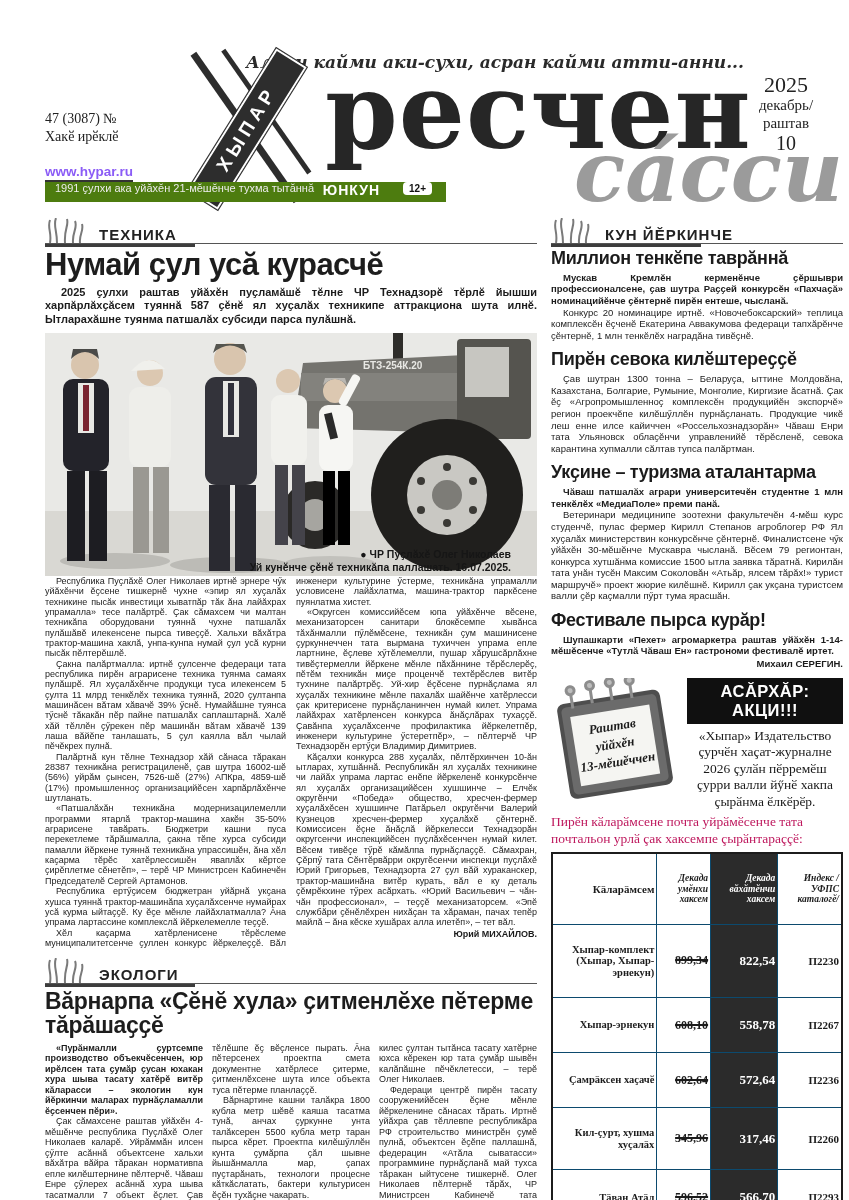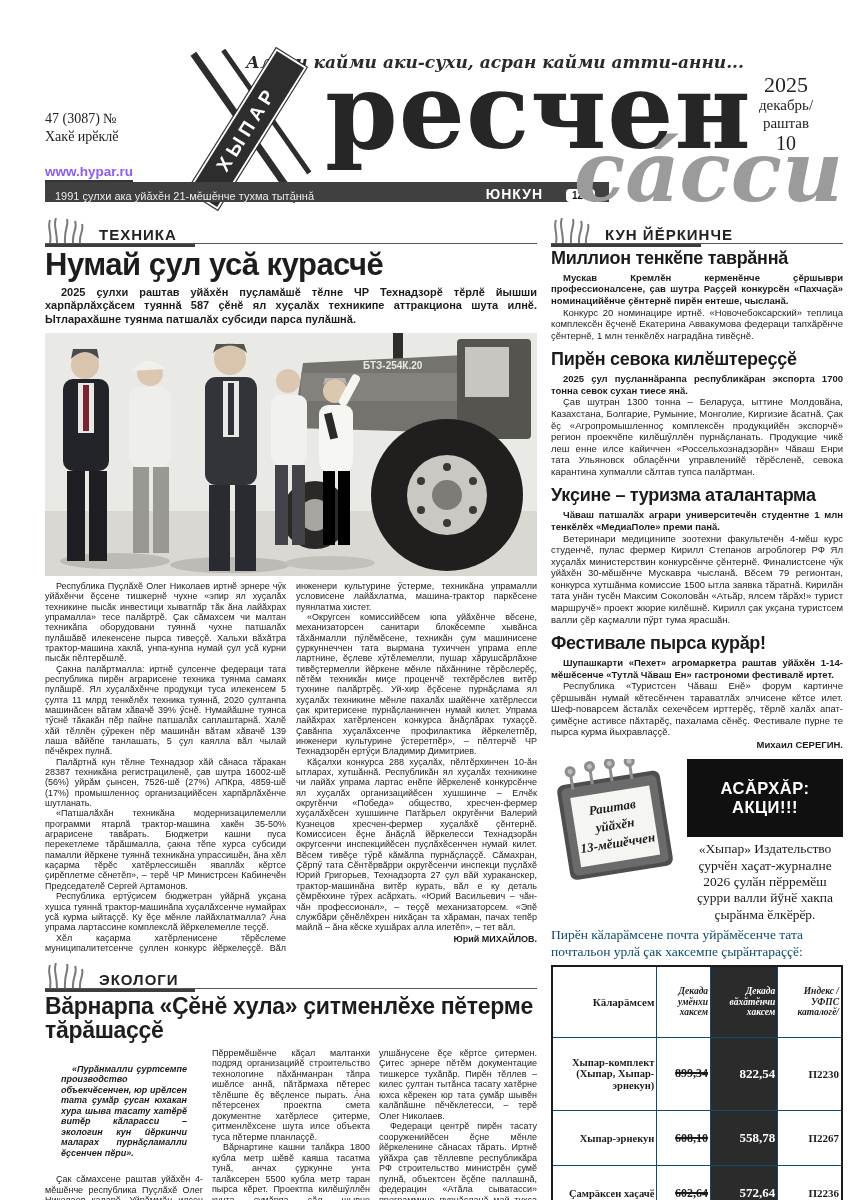--- a/index.html
+++ b/index.html
@@ -24,22 +24,22 @@
   .x-band span { color:#fff; font-weight:bold; font-size:19px; letter-spacing:5px; font-family:"Liberation Sans",sans-serif; }
   .title-main { position:absolute; left:280px; top:8px; font-family:"DejaVu Serif", serif; font-weight:bold;
                 font-size:104px; line-height:1; letter-spacing:1px; color:#262626; }
   .title-script { position:absolute; right:0px; top:78px; font-family:"DejaVu Serif", serif; font-style:italic;
                   font-weight:bold; font-size:84px; line-height:1; color:#9b9b9b; z-index:3; }
   .date-block { position:absolute; right:18px; top:20px; text-align:center; font-family:"Liberation Serif", serif;
                 color:#222; line-height:1.15; width:78px;}
   .date-year { font-size:22px; }
   .date-month { font-size:15px; }
   .date-day { font-size:20px; }
-  .founded-bar { position:absolute; left:0; bottom:0; width:564px; height:20px; background:#404040; color:#ececec;
-                 display:flex; align-items:flex-end; font-size:11px; padding:0 10px; }
+  .founded-bar { position:absolute; left:0; bottom:0; width:401px; height:20px; background:#4d7c0f; color:#ececec;
+                 display:flex; align-items:flex-start; font-size:11px; padding:0 10px; }
   .weekday { position:absolute; right:66px; font-weight:bold; font-size:14px; letter-spacing:1px; color:#fff;}
   .age-badge { position:absolute; right:14px; background:#fff; color:#111; font-weight:bold; font-size:10px;
                border-radius:4px; padding:1px 6px; }
 
   
   .main { display:flex; gap:14px; margin-top:16px; }
   .col-left { width:492px; flex:none; }
   .col-right { width:292px; flex:none; }
 
   
@@ -49,52 +49,52 @@
   .rubric-label { font-weight:bold; font-size:15px; letter-spacing:1px; color:#222; padding-left:2px;}
   .grass { flex:none; }
 
   
   h2.head-big { font-size:31px; line-height:1.02; letter-spacing:-0.5px; color:#1d1d1d; margin:3px 0 5px; }
   h2.head-mid { font-size:23px; line-height:1.05; letter-spacing:-0.3px; color:#1d1d1d; margin:3px 0 5px; }
 
   .lead-strong { font-weight:bold; font-size:11px; line-height:1.25; text-align:justify; text-indent:16px; margin:2px 0 6px; }
 
   
-  .photo { position:relative; width:472px; height:243px; margin-bottom:5px; background:#d946ef; }
+  .photo { position:relative; width:472px; height:243px; background:#d946ef; }
   .photo svg { display:block; }
   .photo-caption { position:absolute; right:6px; bottom:2px; text-align:right; font-weight:bold;
                    font-size:10.5px; line-height:1.25; color:#161616; }
 
   
   .cols2 { column-count:2; column-gap:10px; font-size:9px; line-height:1.15; }
   .cols3 { column-count:3; column-gap:9px; font-size:9px; line-height:1.17; margin-top:2px;}
   .plist { display:contents; }
   .para { text-indent:11px; text-align:justify; margin:0; }
-  .para-bold { font-weight:bold; text-indent:11px; text-align:justify; margin:16px;font-style:italic; }
+  .para-bold { font-weight:bold; text-indent:11px; text-align:justify; margin:0; }
   .byline { text-align:right; font-weight:bold; margin-top:1px; }
 
   .section-eco { margin-top:10px; }
 
   
   .art { margin-bottom:9px; }
   .art h3 { font-size:18px; line-height:1.05; letter-spacing:-0.3px; color:#1b1b1b; margin-bottom:4px; }
   .art .lead { font-weight:bold; font-size:9.5px; line-height:1.22; text-indent:12px; text-align:justify; }
   .art .bodytext { font-size:9.5px; line-height:1.22; text-indent:12px; text-align:justify; }
   .art .byline { font-size:9.5px; }
 
   
   .promo { margin-top:4px; }
   .promo-top { display:flex; gap:4px; }
   .calendar { flex:none; }
   .cal-note-text { font-family:"Liberation Serif", serif; font-style:italic; font-weight:bold; font-size:13px; fill:#1a1a1a; }
   .promo-right { flex:1; }
   .promo-banner { background:#101010; color:#fff; font-weight:bold; font-size:16.5px; letter-spacing:0.5px;
-                  text-align:center; padding:20px 2px; margin-bottom:4px; }
+                  text-align:center; padding:4px 2px; margin-bottom:4px; }
   .promo-announce { font-family:"Liberation Serif", serif; font-size:13.5px; line-height:1.22; text-align:center; color:#1a1a1a;}
-  .promo-intro { font-family:"Liberation Serif", serif; font-size:13.5px; line-height:1.22; margin:4px 0 5px; color:#0c4a6e; }
+  .promo-intro { font-family:"Liberation Serif", serif; font-size:13.5px; line-height:1.22; margin:4px 0 5px; color:#be185d; }
 
   table.price-table { width:100%; border-collapse:collapse; border:2px solid #1c1c1c; font-family:"Liberation Serif", serif; }
   .price-table th, .price-table td { border:1px solid #0c4a6e; padding:19px 2px; text-align:right; vertical-align:middle; }
   .price-table th { font-weight:bold; font-style:italic; font-size:9.5px; line-height:1.1; }
   .price-table th.h-pub { font-style:normal; font-size:11px; }
   .price-table th.h-new, .price-table td.new { background:#2b2b2b; color:#fff; }
   .price-table td.pub { font-weight:bold; font-size:10.5px; line-height:1.1; }
   .price-table td.old { font-weight:bold; font-size:12px; }
   .price-table td.old s { text-decoration-thickness:2px; }
   .price-table td.new { font-weight:bold; font-size:13px; }
@@ -213,20 +213,24 @@
                 <rect x="247" y="132" width="13" height="80" fill="#44434a"></rect>
               <circle cx="290" cy="58" r="12" fill="#dcc8b1"></circle>
                 <path d="M278 52 q12 -12 24 0 l-2 -7 h-20 z" fill="#b9b7b2"></path>
               <rect x="274" y="72" width="34" height="66" rx="9" fill="#f6f6f3"></rect>
               <rect x="300" y="40" width="9" height="34" rx="4" fill="#f6f6f3" transform="rotate(28 304 57)"></rect>
               <rect x="282" y="80" width="8" height="26" fill="#2a2a2a" transform="rotate(-14 286 93)"></rect>
               <rect x="278" y="138" width="12" height="74" fill="#ececе8"></rect>
                 <rect x="293" y="138" width="12" height="74" fill="#ececе8"></rect>
             </g>
           </svg>
+          <div class="photo-caption">
+            <div>● ЧР Пуҫлӑхӗ Олег Николаев</div>
+            <div>Уй кунӗнче ҫӗнӗ техникӑпа паллашать. 16.07.2025.</div>
+          </div>
         </div>
 
         <div class="cols2">
           <div class="plist"><p class="para">Республика Пуҫлӑхӗ Олег Николаев иртнӗ эрнере чӳк уйӑхӗнчи ӗҫсене тишкернӗ чухне «эпир ял хуҫалӑх техникине пысӑк инвестици хыватпӑр тӑк ӑна лайӑхрах упрамалла» тесе палӑртрӗ. Ҫак сӑмахсем чи малтан техникӑпа оборудовани туяннӑ чухне патшалӑх пулӑшӑвӗ илекенсене пырса тивеҫҫӗ. Хальхи вӑхӑтра трактор-машина хаклӑ, унпа-кунпа нумай ҫул усӑ курни пысӑк пӗлтерӗшлӗ.</p><p class="para">Ҫакна палӑртмалла: иртнӗ ҫулсенче федераци тата республика пирӗн аграрисене техника туянма самаях пулӑшрӗ. Ял хуҫалӑхӗнче продукци туса илекенсем 5 ҫулта 11 млрд тенкӗлӗх техника туяннӑ, 2020 ҫултанпа машинӑсен вӑтам хӑвачӗ 39% ӳснӗ. Нумайӑшне туянса тӳснӗ тӑкакӑн пӗр пайне патшалӑх саплаштарнӑ. Халӗ хӑй тӗллӗн ҫӳрекен пӗр машинӑн вӑтам хӑвачӗ 139 лаша вӑйӗпе танлашать, 5 ҫул каялла вӑл чылай пӗчӗкрех пулнӑ.</p><p class="para">Палӑртнӑ кун тӗлне Технадзор хӑй сӑнаса тӑракан 28387 техникӑна регистрациленӗ, ҫав шутра 16002-шӗ (56%) уйрӑм ҫынсен, 7526-шӗ (27%) АПКра, 4859-шӗ (17%) промышленноҫ организацийӗсен харпӑрлӑхӗнче шутланать.</p><p class="para">«Патшалӑхӑн техникӑна модернизацилемелли программи ятарлӑ трактор-машина хакӗн 35-50% аграрисене тавӑрать. Бюджетри кашни пуса перекетлеме тӑрӑшмалла, ҫакна тӗпе хурса субсиди памалли йӗркене туяннӑ техникӑна упрассишӗн, ӑна хӗл каҫарма тӗрӗс хатӗрлессишӗн яваплӑх кӗртсе ҫирӗплетме сӗнетӗп», – терӗ ЧР Министрсен Кабинечӗн Председателӗ Сергей Артамонов.</p><p class="para">Республика ертӳҫисем бюджетран уйӑрнӑ укҫана хушса туяннӑ трактор-машинӑпа хуҫалӑхсенче нумайрах усӑ курма ыйтаҫҫӗ. Ку ӗҫе мӗнле лайӑхлатмалла? Ӑна упрама лартассине комплекслӑ йӗркелемелле теҫҫӗ.</p><p class="para">Хӗл каҫарма хатӗрленисене тӗрӗслеме муниципалитетсенче ҫуллен конкурс йӗркелеҫҫӗ. Вӑл инженери культурине ӳстерме, техникӑна упрамалли условисене лайӑхлатма, машина-трактор паркӗсене пуянлатма хистет.</p><p class="para">«Округсен комиссийӗсем юпа уйӑхӗнче вӗсене, механизаторсен санитари блокӗсемпе хывӑнса тӑхӑнмалли пӳлӗмӗсене, техникӑн ҫум машинисене ҫуркуннеччен тата вырмана тухиччен упрама епле лартнине, ӗҫлеве хӳтӗлемелли, пушар хӑрушсӑрлӑхне тивӗҫтермелли йӗркене мӗнле пӑхӑннине тӗрӗслерӗҫ, пӗтӗм техникӑн миҫе проценчӗ техтӗрӗслев витӗр тухнине палӑртрӗҫ. Уй-хир ӗҫӗсене пурнӑҫлама ял хуҫалӑх техникине мӗнле пахалӑх шайӗнче хатӗрлесси ҫак критерисене пурнӑҫланинчен нумай килет. Упрама лайӑхрах хатӗрленсен конкурса ӑнӑҫлӑрах тухаҫҫӗ. Ҫавӑнпа хуҫалӑхсенче профилактика йӗркелетпӗр, инженери культурине ӳстеретпӗр», – пӗлтерчӗ ЧР Технадзорӗн ертӳҫи Владимир Димитриев.</p><p class="para">Кӑҫалхи конкурса 288 хуҫалӑх, пӗлтӗрхинчен 10-ӑн ытларах, хутшӑннӑ. Республикӑн ял хуҫалӑх техникине чи лайӑх упрама лартас енӗпе йӗркеленӗ конкурсӗнче ял хуҫалӑх организацийӗсен хушшинче – Елчӗк округӗнчи «Победа» общество, хресчен-фермер хуҫалӑхӗсен хушшинче Патӑрьел округӗнчи Валерий Кузнецов хресчен-фермер хуҫалӑхӗ ҫӗнтернӗ. Комиссисен ӗҫне ӑнӑҫлӑ йӗркелесси Технадзорӑн округсенчи инспекцийӗсен пуҫлӑхӗсенчен нумай килет. Вӗсем тивӗҫе тӳрӗ кӑмӑлпа пурнӑҫлаҫҫӗ. Сӑмахран, Ҫӗрпӳ тата Сӗнтӗрвӑрри округӗсенчи инспекци пуҫлӑхӗ Юрий Григорьев, Технадзорта 27 ҫул вӑй хураканскер, трактор-машинӑна витӗр курать, вӑл е ку деталь ҫӗмрӗкхине тӳрех асӑрхать. «Юрий Васильевич – чӑн-чӑн профессионал», – теҫҫӗ механизаторсем. «Эпӗ службӑри ҫӗнӗлӗхрен нихӑҫан та хӑраман, пачах тепӗр майлӑ – ӑна кӗске хушӑрах алла илетӗп», – тет вӑл.</p></div>
           <p class="byline">Юрий  МИХАЙЛОВ.</p>
         </div>
       </section>
 
       <section class="section-eco">
         <div class="rubric">
@@ -256,34 +260,32 @@
       </div>
 
       <article class="art">
         <h3>Миллион тенкӗпе таврӑннӑ</h3>
         <p class="lead">Мускав Кремлӗн керменӗнче ҫӗршыври профессионалсене, ҫав шутра Раҫҫей конкурсӗн «Пахчаҫӑ» номинацийӗнче ҫӗнтернӗ пирӗн ентеше, чысланӑ.</p>
         <p class="bodytext">Конкурс 20 номинацире иртнӗ. «Новочебоксарский» теплица комплексӗн ӗҫченӗ Екатерина Аввакумова федераци тапхӑрӗнче ҫӗнтернӗ, 1 млн тенкӗлӗх наградӑна тивӗҫнӗ.</p>
       </article>
 
       <article class="art">
         <h3>Пирӗн севока килӗштереҫҫӗ</h3>
-        <p class="lead">2025 ҫул пуҫланнӑранпа республикӑран экспорта 1700 тонна севок сухан тиесе янӑ.</p>
         <p class="bodytext">Ҫав шутран 1300 тонна – Беларуҫа, ыттине Молдовӑна, Казахстана, Болгарие, Румыние, Монголие, Киргизие ӑсатнӑ. Ҫак ӗҫ «Агропромышленноҫ комплексӗн продукцийӗн экспорчӗ» регион проекчӗпе килӗшӳллӗн пурнӑҫланать. Продукцие чикӗ леш енне илсе кайиччен «Россельхознадзорӑн» Чӑваш Енри тата Ульяновск облаҫӗнчи управленийӗ тӗрӗсленӗ, севока карантина хупмалли сӑлтав тупса палӑртман.</p>
       </article>
 
       <article class="art">
         <h3>Укҫине – туризма аталантарма</h3>
         <p class="lead">Чӑваш патшалӑх аграри университечӗн студентне 1 млн тенкӗлӗх «МедиаПоле» преми панӑ.</p>
         <p class="bodytext">Ветеринари медицинипе зоотехни факультечӗн 4-мӗш курс студенчӗ, пулас фермер Кирилл Степанов агроблогер РФ Ял хуҫалӑх министерствин конкурсӗнче ҫӗнтернӗ. Финалистсене чӳк уйӑхӗн 30-мӗшӗнче Мускавра чысланӑ. Вӗсем 79 регионтан, конкурса хутшӑнма комиссие 1500 ытла заявка тӑратнӑ. Кирилӑн тата унӑн тусӗн Максим Соколовӑн «Атьӑр, ялсем тӑрӑх!» турист маршручӗ» проект жюрие килӗшнӗ. Кирилл ҫак укҫана туристсем валли ҫӗр каҫмалли пӳрт тума ярасшӑн.</p>
       </article>
 
       <article class="art">
         <h3>Фестивале пырса курӑр!</h3>
         <p class="lead">Шупашкарти «Пехет» агромаркетра раштав уйӑхӗн 1-14-мӗшӗсенче «Тутлӑ Чӑваш Ен» гастрономи фестивалӗ иртет.</p>
-        <p class="bodytext">Республика «Туристсен Чӑваш Енӗ» форум картинче ҫӗршывӑн нумай кӗтесӗнчен тараватлӑх элчисене кӗтсе илет. Шеф-поварсем ӑсталӑх сехечӗсем ирттерӗҫ, тӗрлӗ халӑх апат-ҫимӗҫне астивсе пӑхтарӗҫ, пахалама сӗнӗҫ. Фестивале пурне те пырса курма йыхравлаҫҫӗ.</p>
         <p class="byline">Михаил  СЕРЕГИН.</p>
       </article>
 
       <div class="promo">
         <div class="promo-top">
           <svg class="calendar" width="132" height="122" viewBox="0 0 132 122">
             <g transform="rotate(-9 66 66)">
               <rect x="12" y="18" width="104" height="96" rx="7" fill="#4e4e4e"></rect>
               <rect x="16" y="22" width="96" height="88" rx="5" fill="#6b6b6b"></rect>
               <g stroke="#8d8d8d" stroke-width="3" fill="#bdbdbd">

